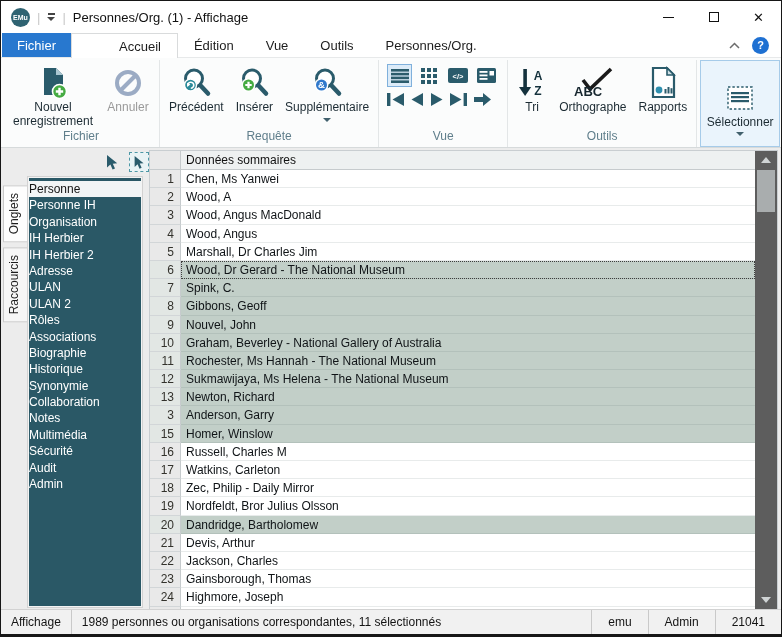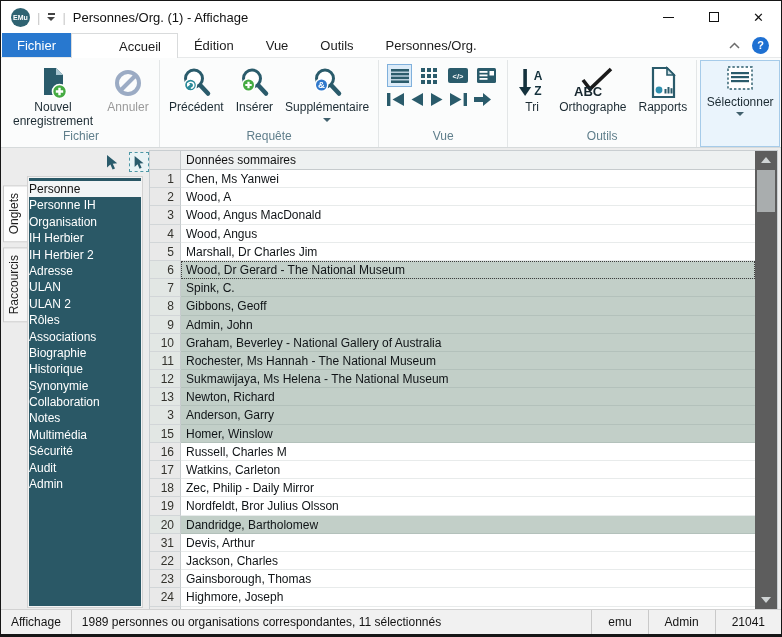--- a/index.html
+++ b/index.html
@@ -46,21 +46,21 @@
   .caret{ width:0; height:0; border-left:4px solid transparent; border-right:4px solid transparent;
     border-top:4px solid #41606d; margin-top:3px; }
   
   .vuegrid{ display:flex; flex-direction:column; padding:2px 4px; }
   .vrow{ display:flex; gap:4px; align-items:center; }
   .vbox{ width:25px; height:23px; display:flex; align-items:center; justify-content:center; }
   .vbox.sel{ background:#dcebf8; border:1px solid #7fb0dc; }
   .nrow{ margin-top:5px; gap:6px; }
   
   .select-btn{ margin-left:3px; width:80px; background:#eaf4fc; border:1px solid #a6cbe9;
-    display:flex; flex-direction:column; align-items:center; padding-top:0; font-size:12px; color:#1c2b33; }
+    display:flex; flex-direction:column; align-items:center; padding-top:20px; font-size:12px; color:#1c2b33; }
   .select-btn .ricon{ height:34px; display:flex; align-items:center; justify-content:center; }
   
   .main{ position:absolute; top:147px; left:0; right:0; bottom:25px; background:#ececec; }
   .vtabs{ position:absolute; left:2px; top:37px; width:25px; display:flex; flex-direction:column; gap:5px; }
   .vtab{ writing-mode:vertical-rl; transform:rotate(180deg); background:#f6f6f6;
     border:1px solid #c9c9c9; color:#1d1d1d; font-size:12px; padding:7px 3px; text-align:center; }
   .vtab.active{ background:#fdfdfd; }
   .cursor-btns{ position:absolute; left:101px; top:4px; display:flex; gap:7px; }
   .cbtn{ width:20px; height:20px; display:flex; align-items:center; justify-content:center; }
   .cbtn.boxed{ border:1px dashed #4d97a5; background:#e9f3f5; }
@@ -406,21 +406,21 @@
           <div class="trow sel">
             <div class="tnum">7</div>
             <div class="tcell">Spink, C.</div>
           </div>
           <div class="trow sel">
             <div class="tnum">8</div>
             <div class="tcell">Gibbons, Geoff</div>
           </div>
           <div class="trow sel">
             <div class="tnum">9</div>
-            <div class="tcell">Admin, John</div>
+            <div class="tcell">Nouvel, John</div>
           </div>
           <div class="trow sel">
             <div class="tnum">10</div>
             <div class="tcell">Graham, Beverley - National Gallery of Australia</div>
           </div>
           <div class="trow sel">
             <div class="tnum">11</div>
             <div class="tcell">Rochester, Ms Hannah - The National Museum</div>
           </div>
           <div class="trow sel">
@@ -453,21 +453,21 @@
           </div>
           <div class="trow">
             <div class="tnum">19</div>
             <div class="tcell">Nordfeldt, Bror Julius Olsson</div>
           </div>
           <div class="trow sel">
             <div class="tnum">20</div>
             <div class="tcell">Dandridge, Bartholomew</div>
           </div>
           <div class="trow">
-            <div class="tnum">31</div>
+            <div class="tnum">21</div>
             <div class="tcell">Devis, Arthur</div>
           </div>
           <div class="trow">
             <div class="tnum">22</div>
             <div class="tcell">Jackson, Charles</div>
           </div>
           <div class="trow">
             <div class="tnum">23</div>
             <div class="tcell">Gainsborough, Thomas</div>
           </div>

